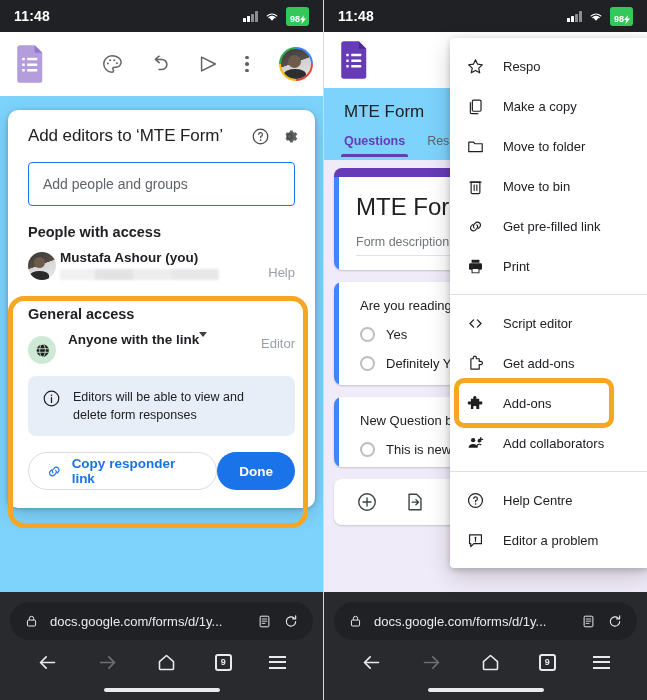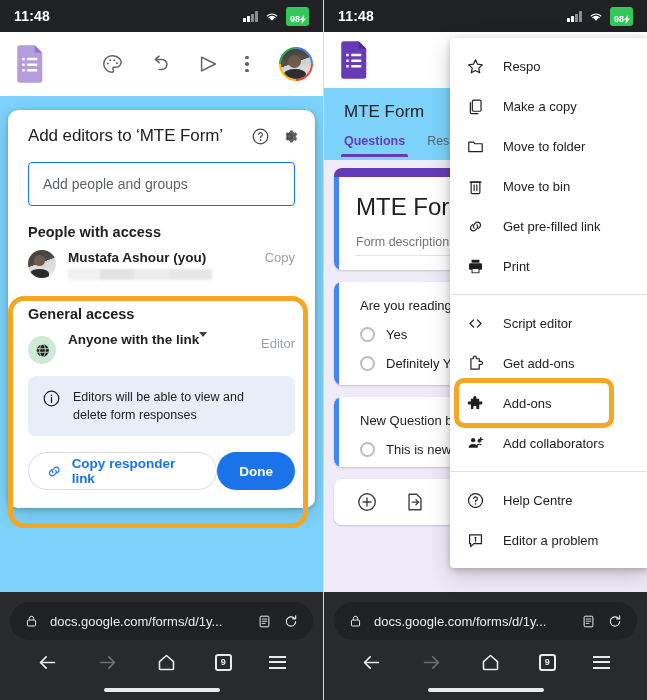--- a/index.html
+++ b/index.html
@@ -43,21 +43,21 @@
   .dialog { position:absolute; left:8px; top:110px; width:307px; background:#fff;
     border-radius:10px; box-shadow:0 1px 4px rgba(0,0,0,.22), 0 6px 20px rgba(0,0,0,.16);
     padding:16px 0 0 0; }
   .dlg-head { display:flex; align-items:center; padding:0 16px 0 20px; gap:10px;}
   .dlg-title { font-size:17px; color:#202124; flex:1; letter-spacing:-.1px;}
   .hicon { width:19px;height:19px;color:#444746;flex:0 0 auto;}
   .searchbox { margin:16px 20px 0 20px; height:44px; border:1px solid #1a73e8; border-radius:4px;
     display:flex; align-items:center; padding:0 14px; }
   .searchbox span { font-size:14px; color:#5f6368;}
   .sec-title { font-size:14.5px; font-weight:700; color:#202124; margin:18px 20px 0 20px;}
-  .person { display:flex; align-items:flex-start; margin:10px 20px 0 20px; gap:12px;}
+  .person { display:flex; align-items:flex-end; margin:10px 20px 0 20px; gap:4px;}
   .p-av { width:28px;height:28px;border-radius:50%;flex:0 0 auto;overflow:hidden;
     background:linear-gradient(160deg,#3c3c3c 0%, #554b42 45%, #d5d5d5 46%, #ededed 100%); position:relative;}
   .p-av::before{content:"";position:absolute;left:6px;top:5px;width:11px;height:11px;border-radius:50%;background:#6d5b4b;}
   .p-av::after{content:"";position:absolute;left:2px;bottom:0;width:19px;height:9px;border-radius:50% 50% 0 0;background:#2b2b2b;}
   .p-info{flex:1;min-width:0;}
   .p-name{font-size:13.5px;font-weight:700;color:#202124;}
   .p-mail{height:11px;margin-top:4px;width:78%;
     background:linear-gradient(90deg,#f1f1f1 0 22%, #e3e3e3 22% 46%, #ededed 46% 70%, #e8e8e8 70% 100%);
     filter:blur(1px); border-radius:2px;}
   .p-role{font-size:13px;color:#9aa0a6;flex:0 0 auto;}
@@ -217,21 +217,21 @@
       </div>
 
       <div class="sec-title">People with access</div>
 
       <div class="person">
         <div class="p-av"></div>
         <div class="p-info">
           <div class="p-name">Mustafa Ashour (you)</div>
           <div class="p-mail"></div>
         </div>
-        <div class="p-role">Copy</div>
+        <div class="p-role">Help</div>
       </div>
 
       <div class="gen">
         <div class="gen-title">General access</div>
         <div class="gen-row">
           <div class="globe">
             <svg width="17" height="17" viewBox="0 0 24 24">
                 <circle cx="12" cy="12" r="9" fill="#1e1e1e"></circle>
               <path d="M12 3a9 9 0 0 0 0 18" fill="none" stroke="#ceead6" stroke-width="1.4"></path>
               <ellipse cx="12" cy="12" rx="4" ry="9" fill="none" stroke="#ceead6" stroke-width="1.2"></ellipse>

